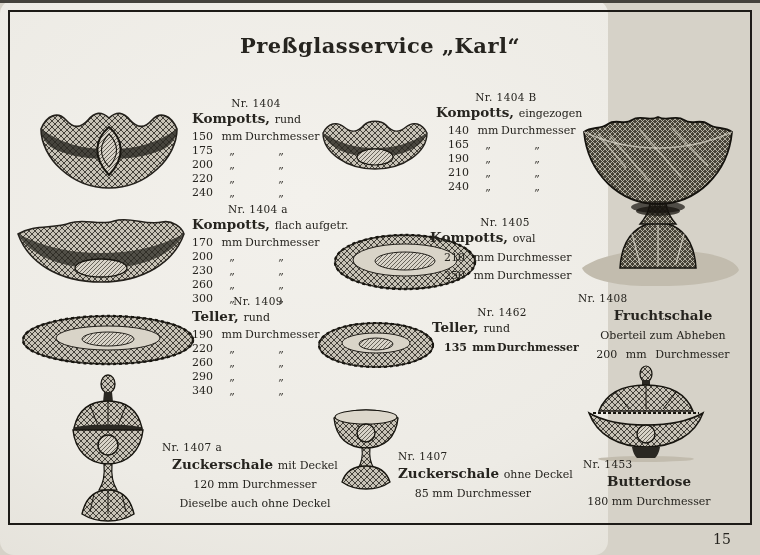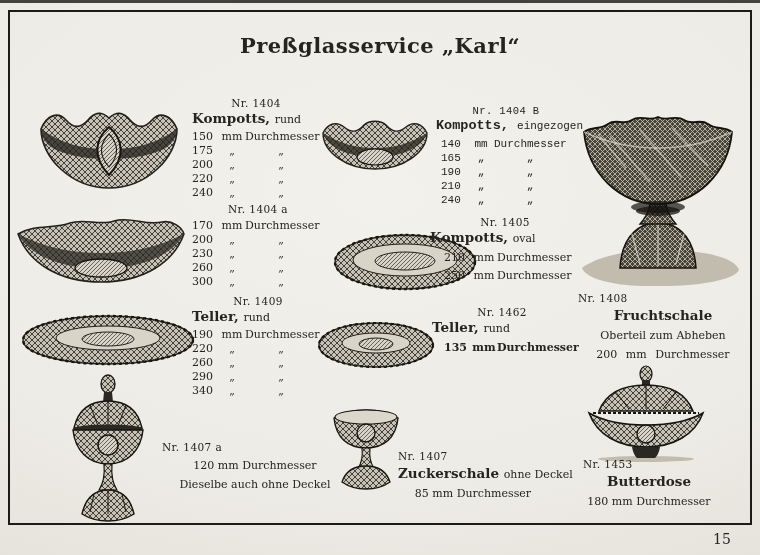--- a/index.html
+++ b/index.html
@@ -1,20 +1,20 @@
 <!DOCTYPE html>
 <html><head>
 <meta charset="utf-8">
 <style>
   html,body{margin:0;padding:0;}
   body{width:760px;height:555px;overflow:hidden;background:#d6d2c8;}
   .page{
-    position:relative;width:760px;height:555px;
+    position:relative;width:608px;height:555px;
     background:radial-gradient(120% 100% at 50% 35%, #f3f1ec 0%, #edebe5 55%, #e3e0d8 85%, #d4d0c5 100%);
-    font-family:"DejaVu Serif", serif;color:#26241f;
+    font-family:"DejaVu Serif", serif;color:#26241f;border-radius:14px;
   }
   .scan-edge-top{position:absolute;left:0;top:0;width:760px;height:3px;background:#44423c;}
   .frame{position:absolute;left:8px;top:10px;width:744px;height:515px;border:2px solid #1d1b17;box-sizing:border-box;}
   .title{
     position:absolute;left:0;top:33px;width:760px;margin:0;text-align:center;
     font-size:21px;font-weight:bold;letter-spacing:.5px;
   }
   .ill{position:absolute;}
   .ill svg{width:100%;height:100%;display:block;}
   .tb{position:absolute;}
@@ -89,24 +89,24 @@
     </div>
   </div>
 
   <div class="ill" style="left:318px;top:112px;width:114px;height:60px;">
     <svg viewBox="0 0 114 60">
       <path d="M5,21 C10,11 19,9 26,15 C33,21 39,21 46,13 C51,8 63,8 68,13 C75,21 81,21 88,15 C95,9 104,11 109,21 C109,40 86,57 57,57 C28,57 5,40 5,21 Z" fill="url(#net)" stroke="#23201b" stroke-width="1.4"></path>
       <path d="M5,21 C22,32 39,36 57,36 C75,36 92,32 109,21 C106,30 98,36 88,40 C68,47 46,47 26,40 C16,36 8,30 5,21 Z" fill="#2a2822" opacity="0.8"></path>
       <ellipse cx="57" cy="45" rx="18" ry="8" fill="url(#hatch)" stroke="#17150f" stroke-width="1.2"></ellipse>
     </svg>
   </div>
-  <div class="tb" style="left:436px;top:105px;width:140px;font-family:Liberation Mono, monospace;">
+  <div class="tb" style="left:436px;top:91px;width:140px;">
     <div class="nr">Nr. 1404 B</div>
     <div class="name"><span>Kompotts,</span> <span class="variant">eingezogen</span></div>
-    <div class="sizes" style="margin-left:5px;">
+    <div class="sizes" style="margin-left:12px;">
       <span class="c1">140</span>
         <span class="c2">mm</span>
         <span class="c3">Durchmesser</span>
       <span class="c1">165</span>
         <span class="c2">„</span>
         <span class="c3">„</span>
       <span class="c1">190</span>
         <span class="c2">„</span>
         <span class="c3">„</span>
       <span class="c1">210</span>
@@ -140,20 +140,21 @@
 
   <div class="ill" style="left:14px;top:210px;width:174px;height:80px;">
     <svg viewBox="0 0 174 80">
       <path d="M4,24 C20,14 40,19 56,13 C70,8 86,16 100,11 C116,6 132,16 148,12 C158,10 168,17 170,24 C160,52 130,72 87,72 C44,72 14,52 4,24 Z" fill="url(#net)" stroke="#23201b" stroke-width="1.5"></path>
       <path d="M4,24 C32,38 58,43 87,43 C116,43 142,38 170,24 C164,36 150,46 132,52 C104,61 70,61 42,52 C24,46 10,36 4,24 Z" fill="#2a2822" opacity="0.75"></path>
       <ellipse cx="87" cy="58" rx="26" ry="9" fill="url(#hatch)" stroke="#17150f" stroke-width="1.3"></ellipse>
     </svg>
   </div>
   <div class="tb" style="left:192px;top:203px;width:132px;">
     <div class="nr">Nr. 1404 a</div>
+    <div class="name"><span>Kompotts,</span> <span class="variant">flach aufgetr.</span></div>
     <div class="sizes">
       <span class="c1">170</span>
         <span class="c2">mm</span>
         <span class="c3">Durchmesser</span>
       <span class="c1">200</span>
         <span class="c2">„</span>
         <span class="c3">„</span>
       <span class="c1">230</span>
         <span class="c2">„</span>
         <span class="c3">„</span>
@@ -244,20 +245,21 @@
       <ellipse cx="48" cy="57" rx="35" ry="4.5" fill="#2a2822"></ellipse>
       <path d="M13,58 C15,78 28,92 48,92 C68,92 81,78 83,58 Z" fill="url(#net)" stroke="#17150f" stroke-width="1.4"></path>
       <circle cx="48" cy="73" r="10" fill="url(#hatch)" stroke="#17150f" stroke-width="1.5"></circle>
       <path d="M44,92 C45,104 43,112 39,118 L57,118 C53,112 51,104 52,92 Z" fill="url(#net)" stroke="#17150f" stroke-width="1.2"></path>
       <path d="M22,142 C26,124 36,118 48,118 C60,118 70,124 74,142 C66,147 57,149 48,149 C39,149 30,147 22,142 Z" fill="url(#net)" stroke="#17150f" stroke-width="1.4"></path>
       <path d="M34,122 L30,140 M48,119 L48,142 M62,122 L66,140" stroke="#17150f" stroke-width="1" fill="none"></path>
     </svg>
   </div>
   <div class="tb" style="left:162px;top:441px;width:186px;">
     <div class="cap-nr">Nr. 1407 a</div>
+    <div class="cap-name"><span>Zuckerschale</span> <span class="variant">mit Deckel</span></div>
     <div class="cap-line">120 mm Durchmesser</div>
     <div class="cap-line">Dieselbe auch ohne Deckel</div>
   </div>
 
   <div class="ill" style="left:328px;top:402px;width:76px;height:88px;">
     <svg viewBox="0 0 76 88">
       <path d="M6,16 C8,36 20,46 38,46 C56,46 68,36 70,16 C60,10 48,8 38,8 C28,8 16,10 6,16 Z" fill="url(#net)" stroke="#17150f" stroke-width="1.4"></path>
       <ellipse cx="38" cy="15" rx="31" ry="7" fill="#dcd7cb" stroke="#17150f" stroke-width="1.1"></ellipse>
       <circle cx="38" cy="31" r="9" fill="url(#hatch)" stroke="#17150f" stroke-width="1.4"></circle>
       <path d="M34,46 C35,56 33,62 30,66 L46,66 C43,62 41,56 42,46 Z" fill="url(#net)" stroke="#17150f" stroke-width="1.1"></path>

